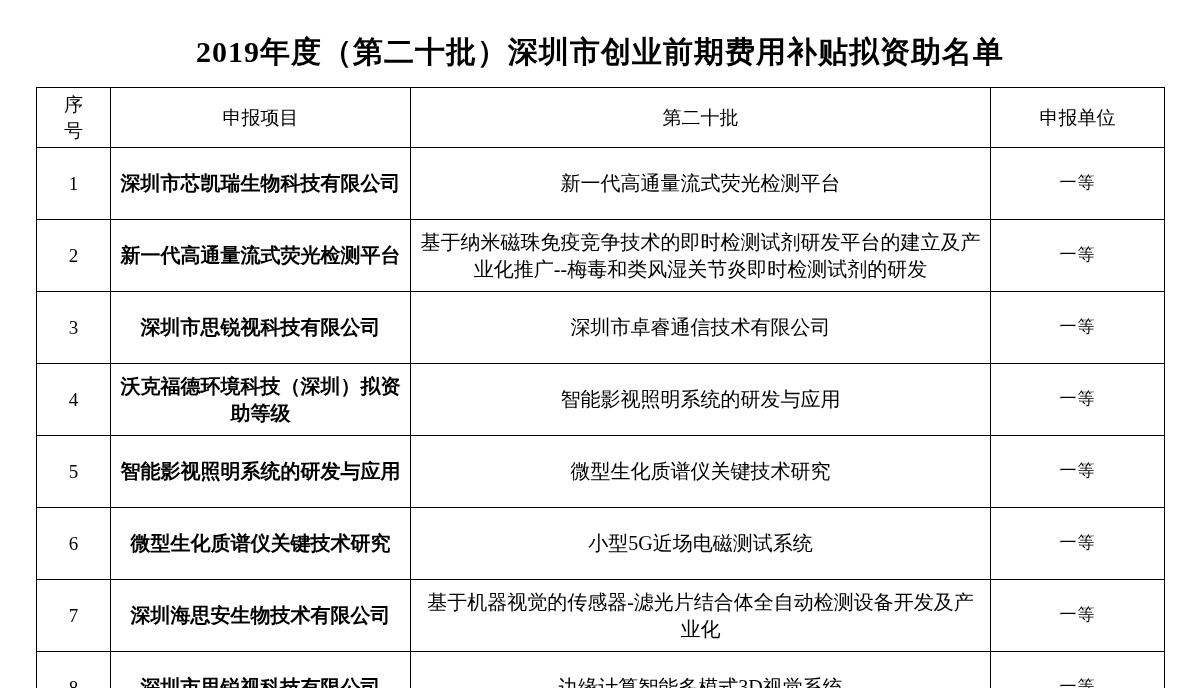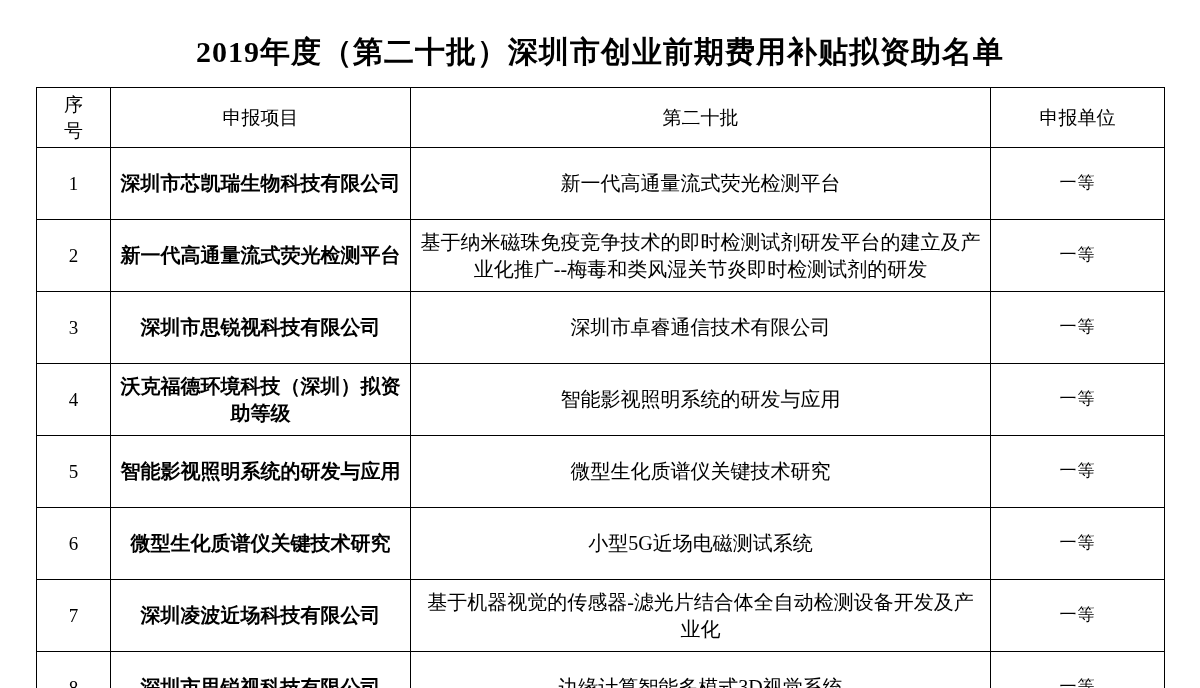--- a/index.html
+++ b/index.html
@@ -132,21 +132,21 @@
           <td class="level-cell">一等</td>
         </tr>
         <tr>
           <td class="index-cell">6</td>
           <td class="org-cell">微型生化质谱仪关键技术研究</td>
           <td class="proj-cell">小型5G近场电磁测试系统</td>
           <td class="level-cell">一等</td>
         </tr>
         <tr>
           <td class="index-cell">7</td>
-          <td class="org-cell">深圳凌波近场科技有限公司</td>
+          <td class="org-cell">深圳海思安生物技术有限公司</td>
           <td class="proj-cell">基于机器视觉的传感器-滤光片结合体全自动检测设备开发及产业化</td>
           <td class="level-cell">一等</td>
         </tr>
         <tr>
           <td class="index-cell">8</td>
           <td class="org-cell">深圳市思锐视科技有限公司</td>
           <td class="proj-cell">边缘计算智能多模式3D视觉系统</td>
           <td class="level-cell">一等</td>
         </tr>
       </tbody>

